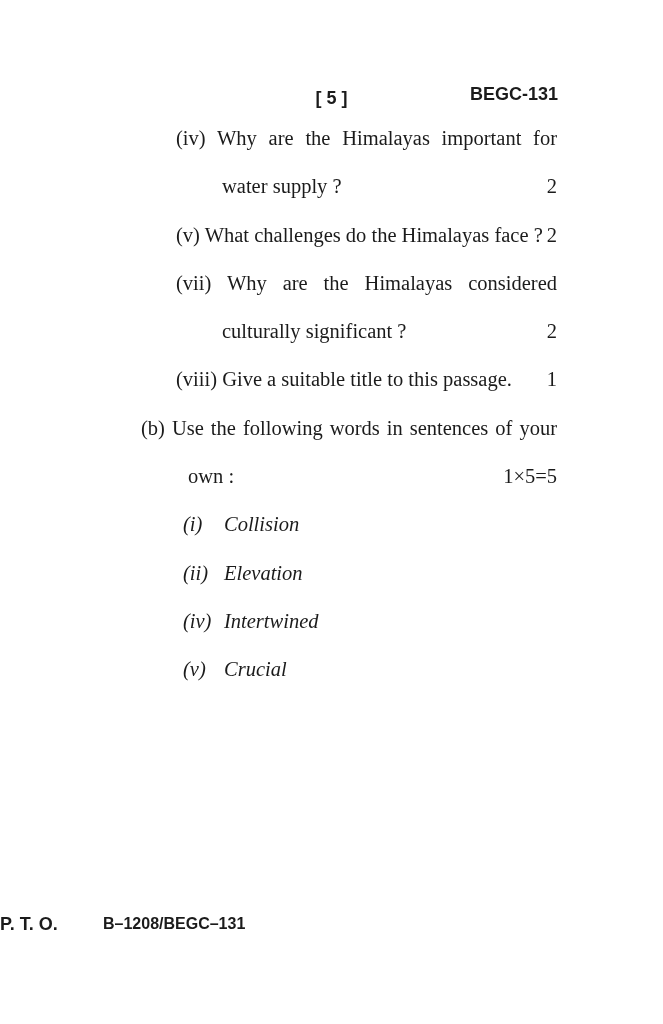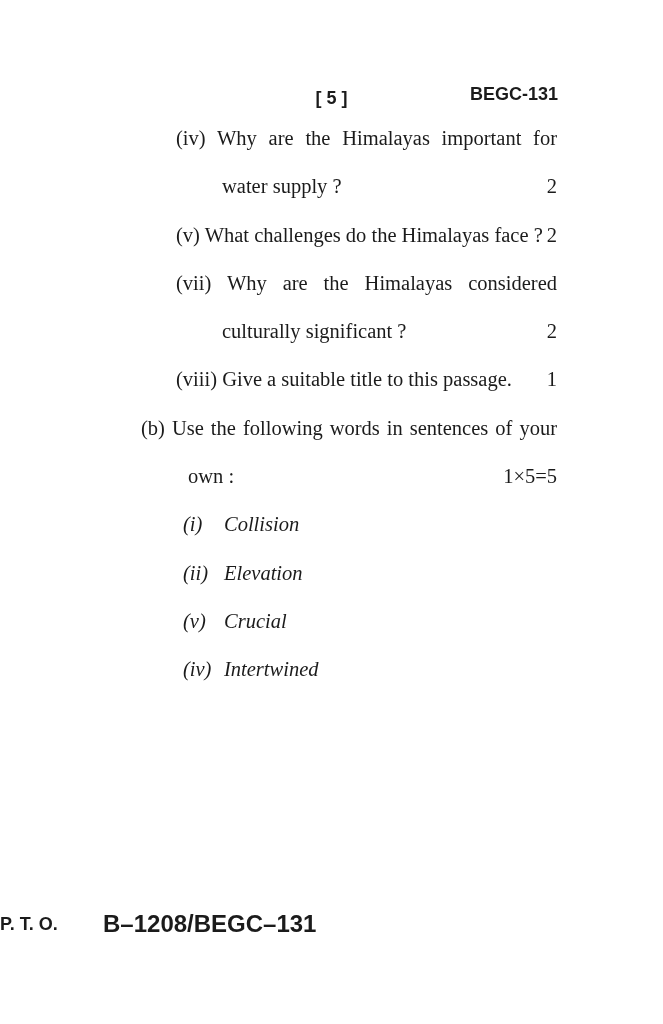--- a/index.html
+++ b/index.html
@@ -81,21 +81,21 @@
   .w-label {
     display: inline-block;
     width: 41px;
   }
   
   .ftr-left {
     position: absolute;
     top: 914px; left: 103px;
     font-family: "Liberation Sans", sans-serif;
     font-weight: bold;
-    font-size: 24px;
+    font-size: 16px;
     line-height: 20px;
   }
   .ftr-right {
     position: absolute;
     top: 914px; left: 0;
     width: 557px;
     text-align: left;
     font-family: "Liberation Sans", sans-serif;
     font-weight: bold;
     font-size: 18px;
@@ -143,24 +143,24 @@
       <span class="q-marks">1×5=5</span>
     </p>
 
     <p class="word-item">
       <span class="w-label">(i)</span><span class="w-word">Collision</span>
     </p>
     <p class="word-item">
       <span class="w-label">(ii)</span><span class="w-word">Elevation</span>
     </p>
     <p class="word-item">
-      <span class="w-label">(v)</span><span class="w-word">Crucial</span>
+      <span class="w-label">(iv)</span><span class="w-word">Intertwined</span>
     </p>
     <p class="word-item">
-      <span class="w-label">(iv)</span><span class="w-word">Intertwined</span>
+      <span class="w-label">(v)</span><span class="w-word">Crucial</span>
     </p>
 
   </div>
 
   <div class="ftr-left">B–1208/BEGC–131</div>
   <div class="ftr-right">P. T. O.</div>
 
 </div>
 
 </body></html>

